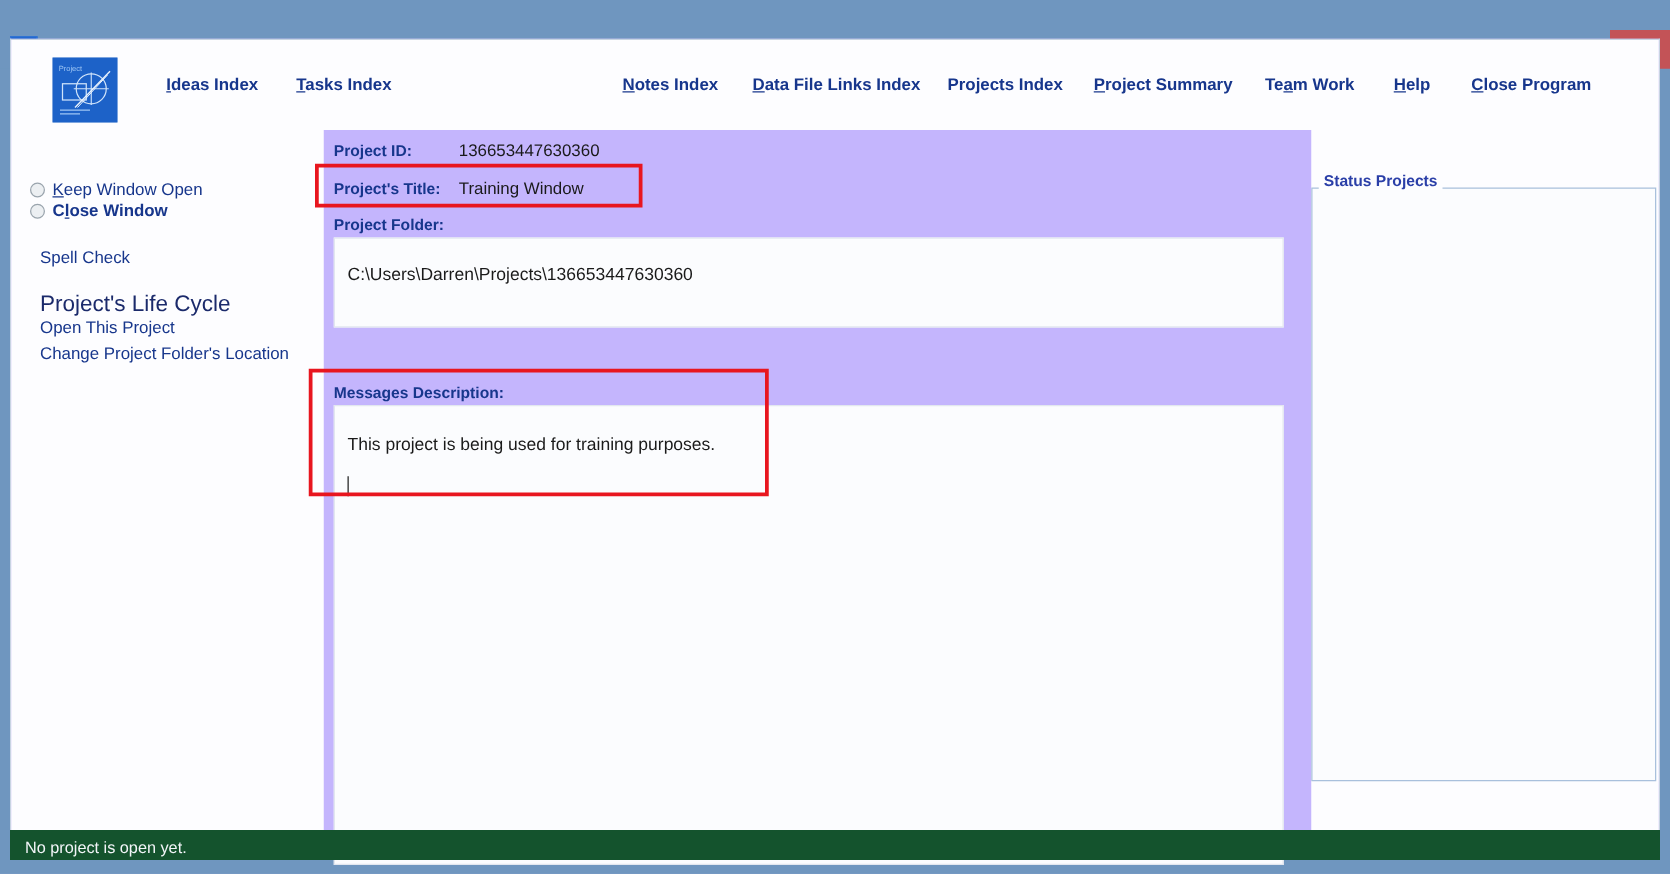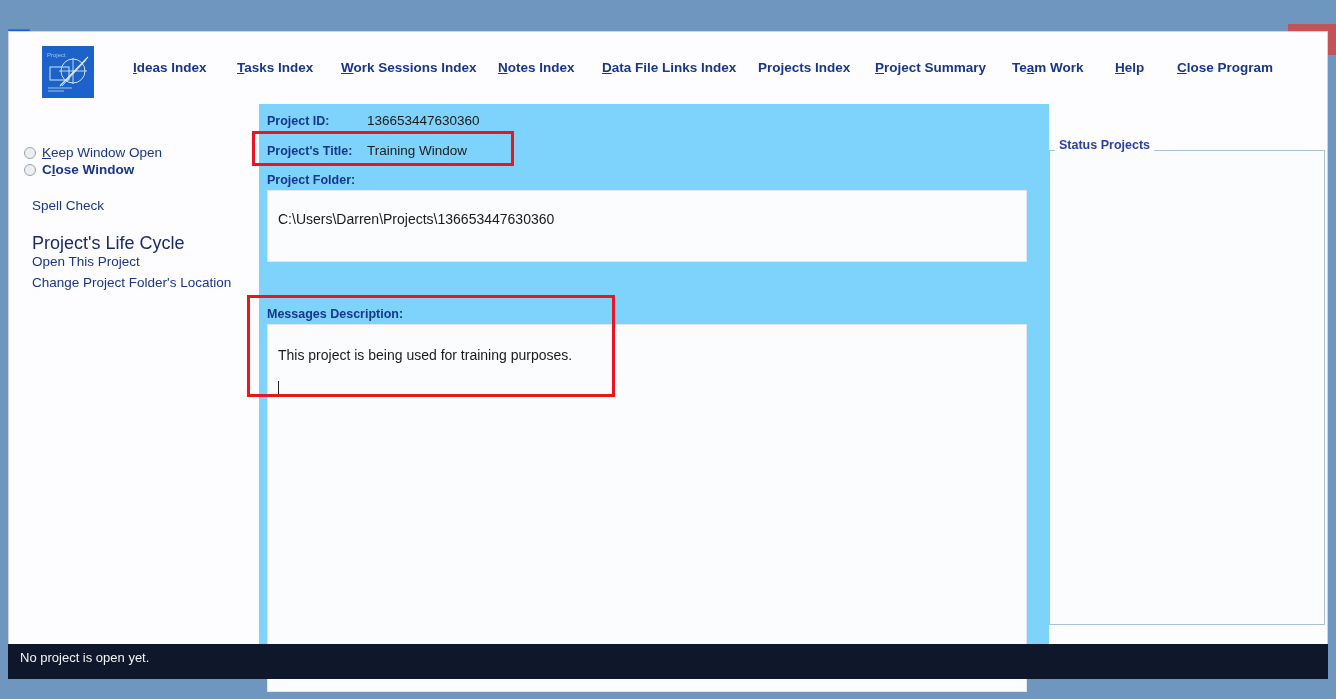--- a/index.html
+++ b/index.html
@@ -75,21 +75,21 @@
     background: #c35357;
   }
   .win-btn svg { display: block; margin: 0 auto; }
 
   
   #client-area {
     position: absolute;
     left: 8px; top: 31px;
     width: 1320px;
     height: 633px;
-    background: #7dd3fc;
+    background: #c4b5fd;
     box-sizing: border-box;
     border: 1px solid #c8d4e2;
     border-bottom: none;
   }
 
   
   #menu-bar {
     position: absolute;
     left: 0; top: 0;
     width: 1318px;
@@ -248,24 +248,24 @@
   #status-list {
     position: absolute;
     left: 0; top: 0;
     width: 100%; height: 100%;
     overflow: hidden;
   }
 
   
   #status-bar {
     position: absolute;
-    left: 8px; top: 644px;
+    left: 8px; top: 664px;
     width: 1320px;
-    height: 35px;
-    background: #0f172a;
+    height: 24px;
+    background: #14532d;
   }
   #status-bar-text {
     position: absolute;
     left: 12px; top: 0;
     height: 28px;
     line-height: 28px;
     font-size: 13px;
     color: #f2f5f8;
     white-space: nowrap;
     font-family: "Liberation Sans", sans-serif;
@@ -326,21 +326,20 @@
           <line x1="17" y1="25" x2="45" y2="25" stroke="#cfe3fa" stroke-width="0.9"></line>
           <line x1="18" y1="40" x2="46" y2="11" stroke="#eaf3fd" stroke-width="1.1"></line>
           <line x1="20" y1="40" x2="44" y2="14" stroke="#eaf3fd" stroke-width="0.8"></line>
           <line x1="6" y1="42" x2="30" y2="42" stroke="#9ec6f5" stroke-width="1"></line>
           <line x1="6" y1="45" x2="22" y2="45" stroke="#9ec6f5" stroke-width="1"></line>
         </svg>
       </div>
 
     <div class="menu-item" style="left: 124px;"><span class="acc">I</span>deas Index</div>
         <div class="menu-item" style="left: 228px;"><span class="acc">T</span>asks Index</div>
-        <div class="menu-item" style="left: 332px;"><span class="acc">W</span>ork Sessions Index</div>
         <div class="menu-item" style="left: 489px;"><span class="acc">N</span>otes Index</div>
         <div class="menu-item" style="left: 593px;"><span class="acc">D</span>ata File Links Index</div>
         <div class="menu-item" style="left: 749px;">Projects Index</div>
         <div class="menu-item" style="left: 866px;"><span class="acc">P</span>roject Summary</div>
         <div class="menu-item" style="left: 1003px;">Te<span class="acc">a</span>m Work</div>
         <div class="menu-item" style="left: 1106px;"><span class="acc">H</span>elp</div>
         <div class="menu-item" style="left: 1168px;"><span class="acc">C</span>lose Program</div>
       </div>
 
     <div id="sidebar">

